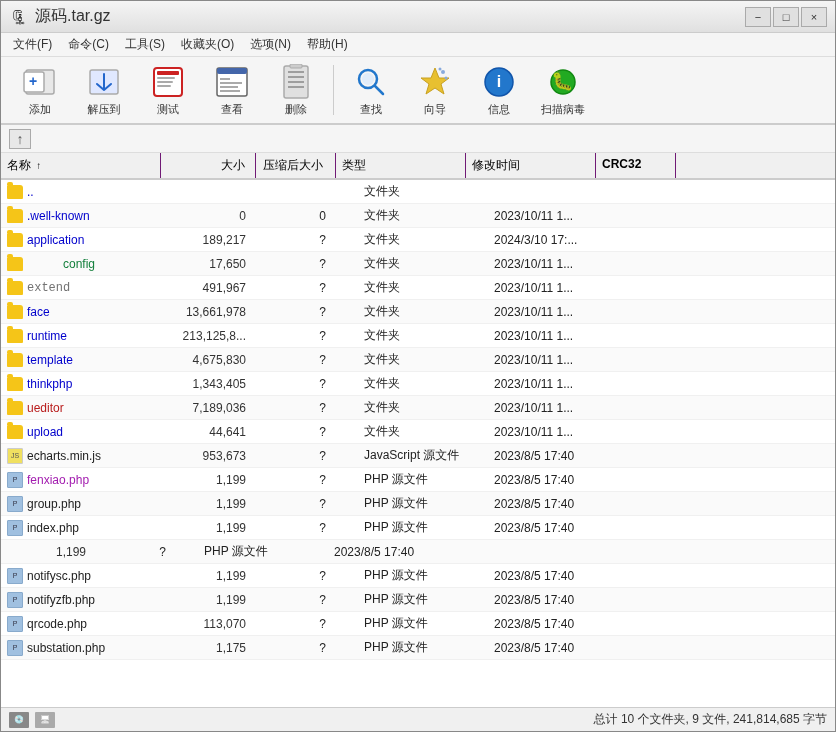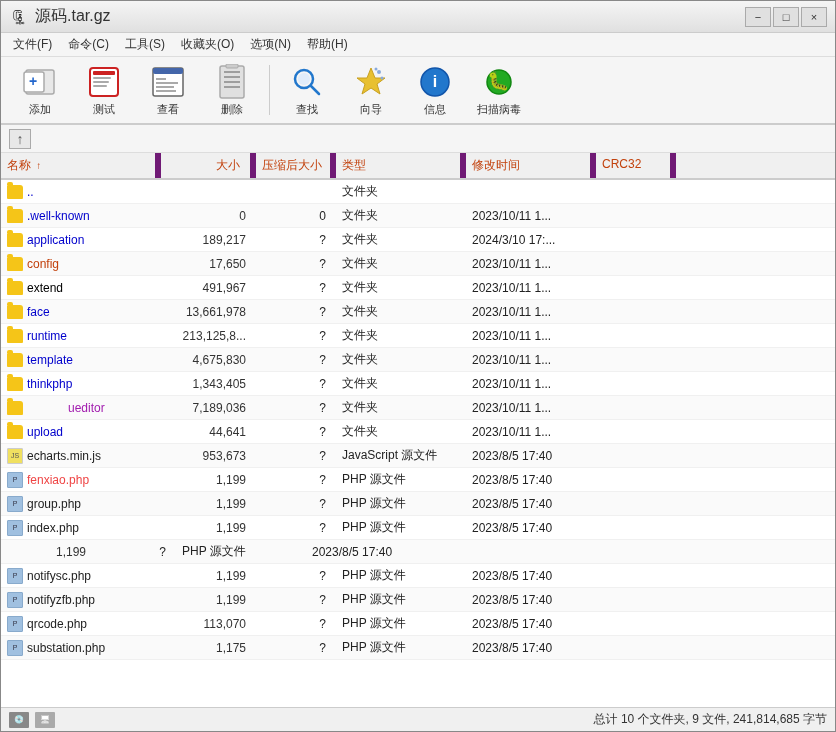--- a/index.html
+++ b/index.html
@@ -152,32 +152,32 @@
       display: flex;
       background: #f0f0f0;
       border-bottom: 2px solid #ccc;
       position: sticky;
       top: 0;
       z-index: 10;
     }
     .col-header {
       padding: 4px 6px;
       font-size: 12px;
-      color: #c2410c;
-      border-right: 6px solid #701a75;
+      color: #000000;
+      border-right: 1px solid #701a75;
       cursor: pointer;
       user-select: none;
       white-space: nowrap;
     }
     .col-name { width: 160px; }
     .col-size { width: 95px; text-align: right; padding-right: 10px; }
     .col-packed { width: 80px; text-align: right; padding-right: 12px; }
     .col-type { width: 130px; }
     .col-modified { width: 130px; }
-    .col-crc { width: 80px; }
+    .col-crc { width: 80px; font-weight: bold; }
 
     .file-row {
       display: flex;
       align-items: center;
       border-bottom: 1px solid #f0f0f0;
       cursor: pointer;
     }
     .file-row.alt { background: #fafafa; }
 
     .cell {
@@ -189,21 +189,21 @@
       white-space: nowrap;
     }
     .cell-name {
       width: 160px;
       display: flex;
       align-items: center;
       gap: 4px;
     }
     .cell-size { width: 95px; text-align: right; padding-right: 10px; color: #333; }
     .cell-packed { width: 80px; text-align: right; padding-right: 10px; }
-    .cell-type { width: 130px; }
+    .cell-type { width: 130px; margin-left: 22px; }
     .cell-modified { width: 130px; }
     .cell-crc { width: 80px; }
 
     .folder-icon {
       width: 16px;
       height: 14px;
       background: #f5c518;
       border-radius: 1px 3px 1px 1px;
       display: inline-block;
       position: relative;
@@ -318,20 +318,29 @@
             <rect x="4" y="6" width="28" height="24" rx="2" fill="#e8e8e8" stroke="#aaa" stroke-width="1.5"></rect>
             <rect x="2" y="8" width="20" height="20" rx="2" fill="#fff" stroke="#aaa" stroke-width="1.5"></rect>
             <text x="11" y="22" font-size="14" fill="#2266cc" font-weight="bold" text-anchor="middle">+</text>
           </svg>
         </div>
         <div class="tool-label">添加</div>
       </div>
       <div class="tool-btn">
         <div class="tool-icon">
           <svg width="36" height="36" viewBox="0 0 36 36">
+            <rect x="4" y="6" width="28" height="24" rx="2" fill="#e0e8ff" stroke="#aaa" stroke-width="1.5"></rect>
+            <path d="M18 10 L18 26 M11 20 L18 26 L25 20" stroke="#2266cc" stroke-width="2" fill="none" stroke-linecap="round" stroke-linejoin="round"></path>
+          </svg>
+        </div>
+        <div class="tool-label">解压到</div>
+      </div>
+      <div class="tool-btn">
+        <div class="tool-icon">
+          <svg width="36" height="36" viewBox="0 0 36 36">
             <rect x="4" y="4" width="28" height="28" rx="3" fill="#fff" stroke="#cc2222" stroke-width="2"></rect>
             <rect x="7" y="7" width="22" height="4" fill="#cc2222" rx="1"></rect>
             <rect x="7" y="13" width="18" height="2" fill="#aaa" rx="1"></rect>
             <rect x="7" y="17" width="16" height="2" fill="#aaa" rx="1"></rect>
             <rect x="7" y="21" width="14" height="2" fill="#aaa" rx="1"></rect>
           </svg>
         </div>
         <div class="tool-label">测试</div>
       </div>
       <div class="tool-btn">
@@ -458,32 +467,32 @@
           </div>
           <div class="cell cell-size">189,217</div>
           <div class="cell cell-packed">?</div>
           <div class="cell cell-type">文件夹</div>
           <div class="cell cell-modified">2024/3/10 17:...</div>
           <div class="cell cell-crc"></div>
         </div>
         <div class="file-row alt">
           <div class="cell cell-name">
             <span class="folder-icon"></span>
-            <span style="color: #c2410c; text-decoration: none;">config</span>
+            <span style="color: #15803d; text-decoration: none; margin-left: 36px;">config</span>
           </div>
           <div class="cell cell-size">17,650</div>
           <div class="cell cell-packed">?</div>
           <div class="cell cell-type">文件夹</div>
           <div class="cell cell-modified">2023/10/11 1...</div>
           <div class="cell cell-crc"></div>
         </div>
         <div class="file-row">
           <div class="cell cell-name">
             <span class="folder-icon"></span>
-            <span style="color: #000000; text-decoration: none;">extend</span>
+            <span style="color: #737373; text-decoration: none; font-family: Liberation Mono, monospace;">extend</span>
           </div>
           <div class="cell cell-size">491,967</div>
           <div class="cell cell-packed">?</div>
           <div class="cell cell-type">文件夹</div>
           <div class="cell cell-modified">2023/10/11 1...</div>
           <div class="cell cell-crc"></div>
         </div>
         <div class="file-row alt">
           <div class="cell cell-name">
             <span class="folder-icon"></span>
@@ -524,21 +533,21 @@
           </div>
           <div class="cell cell-size">1,343,405</div>
           <div class="cell cell-packed">?</div>
           <div class="cell cell-type">文件夹</div>
           <div class="cell cell-modified">2023/10/11 1...</div>
           <div class="cell cell-crc"></div>
         </div>
         <div class="file-row alt">
           <div class="cell cell-name">
             <span class="folder-icon"></span>
-            <span style="color: #a21caf; text-decoration: none; margin-left: 41px;">ueditor</span>
+            <span style="color: #b91c1c; text-decoration: none;">ueditor</span>
           </div>
           <div class="cell cell-size">7,189,036</div>
           <div class="cell cell-packed">?</div>
           <div class="cell cell-type">文件夹</div>
           <div class="cell cell-modified">2023/10/11 1...</div>
           <div class="cell cell-crc"></div>
         </div>
         <div class="file-row">
           <div class="cell cell-name">
             <span class="folder-icon"></span>
@@ -557,21 +566,21 @@
           </div>
           <div class="cell cell-size">953,673</div>
           <div class="cell cell-packed">?</div>
           <div class="cell cell-type">JavaScript 源文件</div>
           <div class="cell cell-modified">2023/8/5 17:40</div>
           <div class="cell cell-crc"></div>
         </div>
         <div class="file-row">
           <div class="cell cell-name">
             <span class="file-icon-php">P</span>
-            <span style="color: #ef4444; text-decoration: none;">fenxiao.php</span>
+            <span style="color: #a21caf; text-decoration: none;">fenxiao.php</span>
           </div>
           <div class="cell cell-size">1,199</div>
           <div class="cell cell-packed">?</div>
           <div class="cell cell-type">PHP 源文件</div>
           <div class="cell cell-modified">2023/8/5 17:40</div>
           <div class="cell cell-crc"></div>
         </div>
         <div class="file-row alt">
           <div class="cell cell-name">
             <span class="file-icon-php">P</span>

